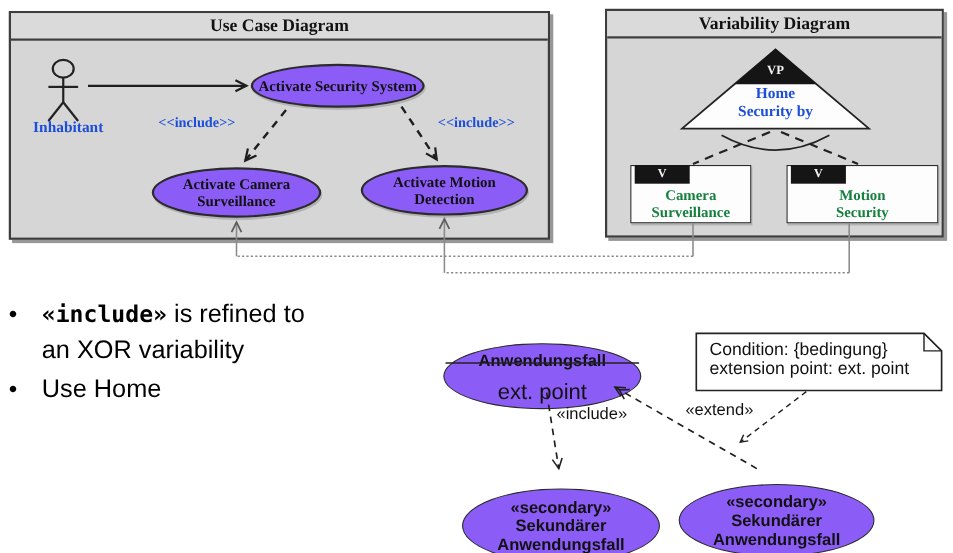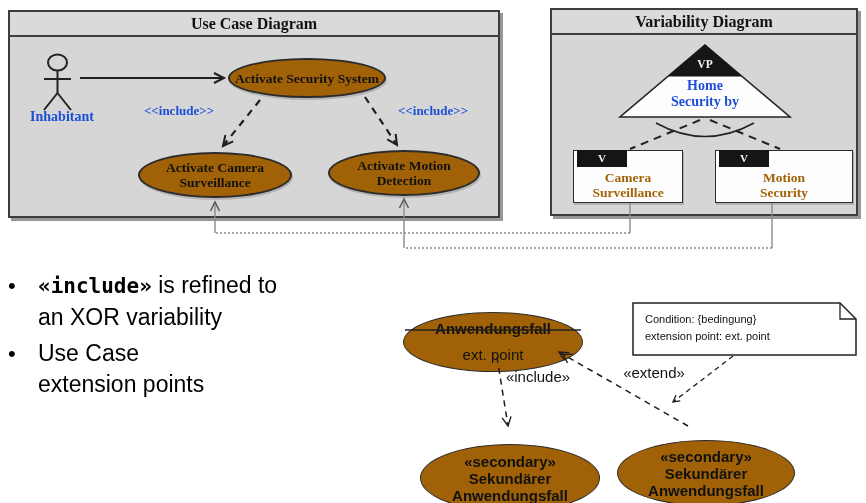--- a/index.html
+++ b/index.html
@@ -4,46 +4,46 @@
 <style>
   html,body{margin:0;padding:0;background:#fff;}
   #stage{position:relative;width:866px;height:503px;background:#ffffff;overflow:hidden;
          font-family:"Liberation Serif",serif;}
   
   .panel{position:absolute;background:#d6d6d6;border:2px solid #3d3d3d;
          box-shadow:3px 3px 0 #979797;box-sizing:border-box;}
   .panel-title{height:23px;line-height:23px;text-align:center;font-weight:bold;
                font-size:16px;color:#111;border-bottom:2px solid #3d3d3d;background:#dadada;}
   
-  .ellipse{position:absolute;border:2px solid #2b2b2b;border-radius:50%;background:#a16207;
+  .ellipse{position:absolute;border:2px solid #2b2b2b;border-radius:50%;background:#8b5cf6;
            display:flex;flex-direction:column;align-items:center;justify-content:center;
            text-align:center;font-weight:bold;color:#111;box-shadow:1px 2px 0 #b3b3b3;
            box-sizing:border-box;}
   .ellipse.thin{border-width:1.5px;box-shadow:none;font-family:"Liberation Sans",sans-serif;margin-top:16px;}
   .uc-text{font-size:13.5px;line-height:15px;}
   
   .vbox{position:absolute;background:#fdfdfd;border:1.5px solid #2b2b2b;box-sizing:border-box;
         box-shadow:1px 2px 0 #b3b3b3;}
   .vtab{position:absolute;left:3px;top:-1px;width:50px;height:17px;background:#151515;
         color:#f2f2f2;font-size:11px;font-weight:bold;text-align:center;line-height:17px;}
   .vname{position:absolute;left:0;right:0;top:17px;bottom:0;display:flex;align-items:center;
          justify-content:center;text-align:center;font-weight:bold;font-size:13.5px;
-         line-height:15px;color:#a16207;}
+         line-height:15px;color:#15803d;}
   
   .slabel{position:absolute;font-weight:bold;color:#1d4ed8;text-align:center;}
   
   .bullets{position:absolute;left:8px;top:270px;width:410px;
            font-family:"Liberation Sans",sans-serif;font-size:23px;line-height:31px;color:#000;}
   .bullet-row{display:flex;margin-bottom:5px;}
   .bullet-dot{width:30px;flex:0 0 30px;font-size:22px;}
   .code{font-family:"DejaVu Sans Mono",monospace;font-weight:bold;font-size:21px;}
   
   .uml-label{position:absolute;font-family:"Liberation Sans",sans-serif;font-size:15px;
              color:#111;text-align:center;}
-  .note-text{position:absolute;font-family:"Liberation Sans",sans-serif;font-size:11px;
+  .note-text{position:absolute;font-family:"Liberation Sans",sans-serif;font-size:16px;
              line-height:16.5px;color:#111;}
   .sec-st{font-weight:bold;font-size:15px;line-height:17px;}
   .sec-nm{font-weight:bold;font-size:15px;line-height:17px;}
   svg{position:absolute;left:0;top:0;pointer-events:none;}
   .z1{z-index:1}.z2{z-index:2}.z3{z-index:3}.z4{z-index:4}
 </style>
 </head>
 <body>
 
 <div id="stage">
@@ -72,21 +72,21 @@
   </div>
   <div class="vbox z2" style="left:715px;top:150px;width:138px;height:53px;">
     <div class="vtab">V</div>
     <div class="vname">
       <span style="width:80px;">Motion Security</span>
     </div>
   </div>
 
   <div class="ellipse thin z2" style="left:403px;top:296px;width:180px;height:60px;justify-content:flex-start;">
     <span style="font-size:15px;margin-top:7px;">Anwendungsfall</span>
-    <span style="font-size:15px;font-weight:normal;margin-top:9px;">ext. point</span>
+    <span style="font-size:20px;font-weight:normal;margin-top:9px;">ext. point</span>
   </div>
 
   <div class="ellipse thin z2" style="left:420px;top:428px;width:180px;height:68px;">
     <span class="sec-st">«secondary»</span>
     <span class="sec-nm">Sekundärer</span>
     <span class="sec-nm">Anwendungsfall</span>
   </div>
   <div class="ellipse thin z2" style="left:617px;top:424px;width:178px;height:66px;">
     <span class="sec-st">«secondary»</span>
     <span class="sec-nm">Sekundärer</span>
@@ -170,22 +170,21 @@
     <div class="bullet-row">
       <div class="bullet-dot">•</div>
       <div>
         <span class="code">«include»</span><span> is refined to</span><br>
         <span>an XOR variability</span>
       </div>
     </div>
     <div class="bullet-row">
       <div class="bullet-dot">•</div>
       <div>
-        <span>Use Case</span><br>
-        <span>extension points</span>
+        <span>Use Home</span><br>
       </div>
     </div>
   </div>
 
   <div class="note-text z4" style="left:645px;top:311px;width:205px;">
     <div>Condition: {bedingung}</div>
     <div>extension point: ext. point</div>
   </div>
   <div class="uml-label z4" style="left:498px;top:368px;width:80px;">«include»</div>
   <div class="uml-label z4" style="left:616px;top:364px;width:76px;">«extend»</div>

